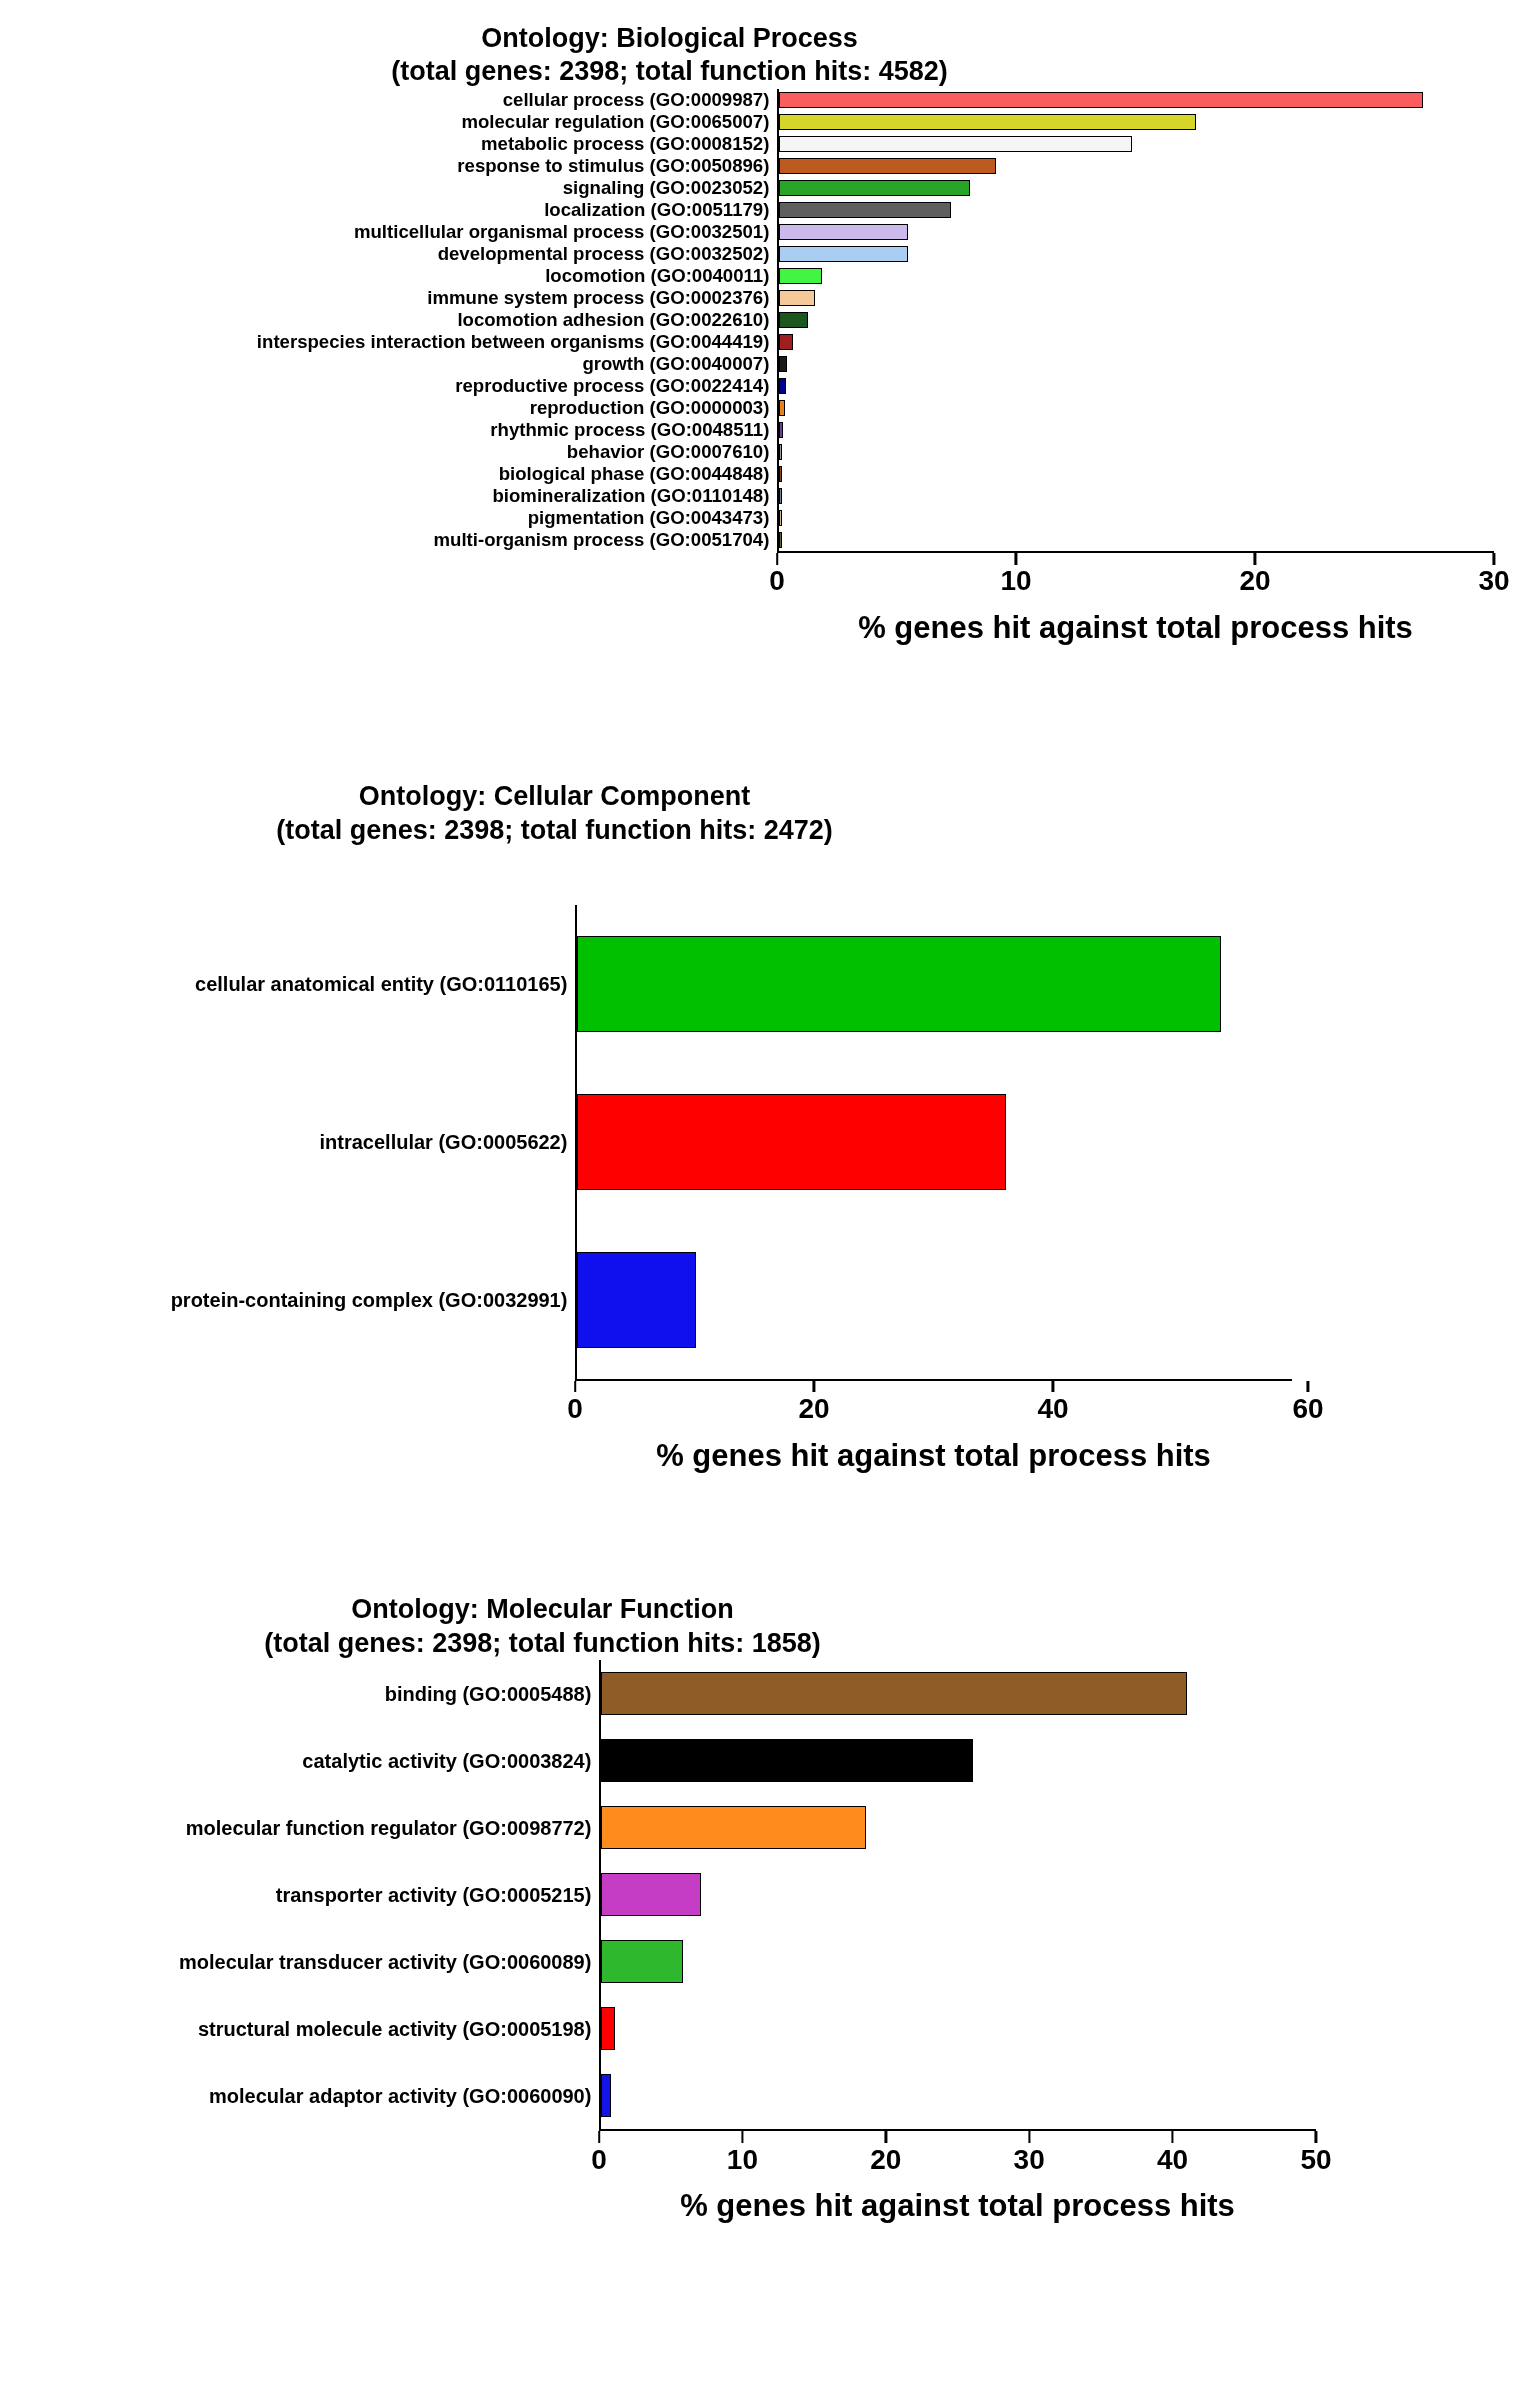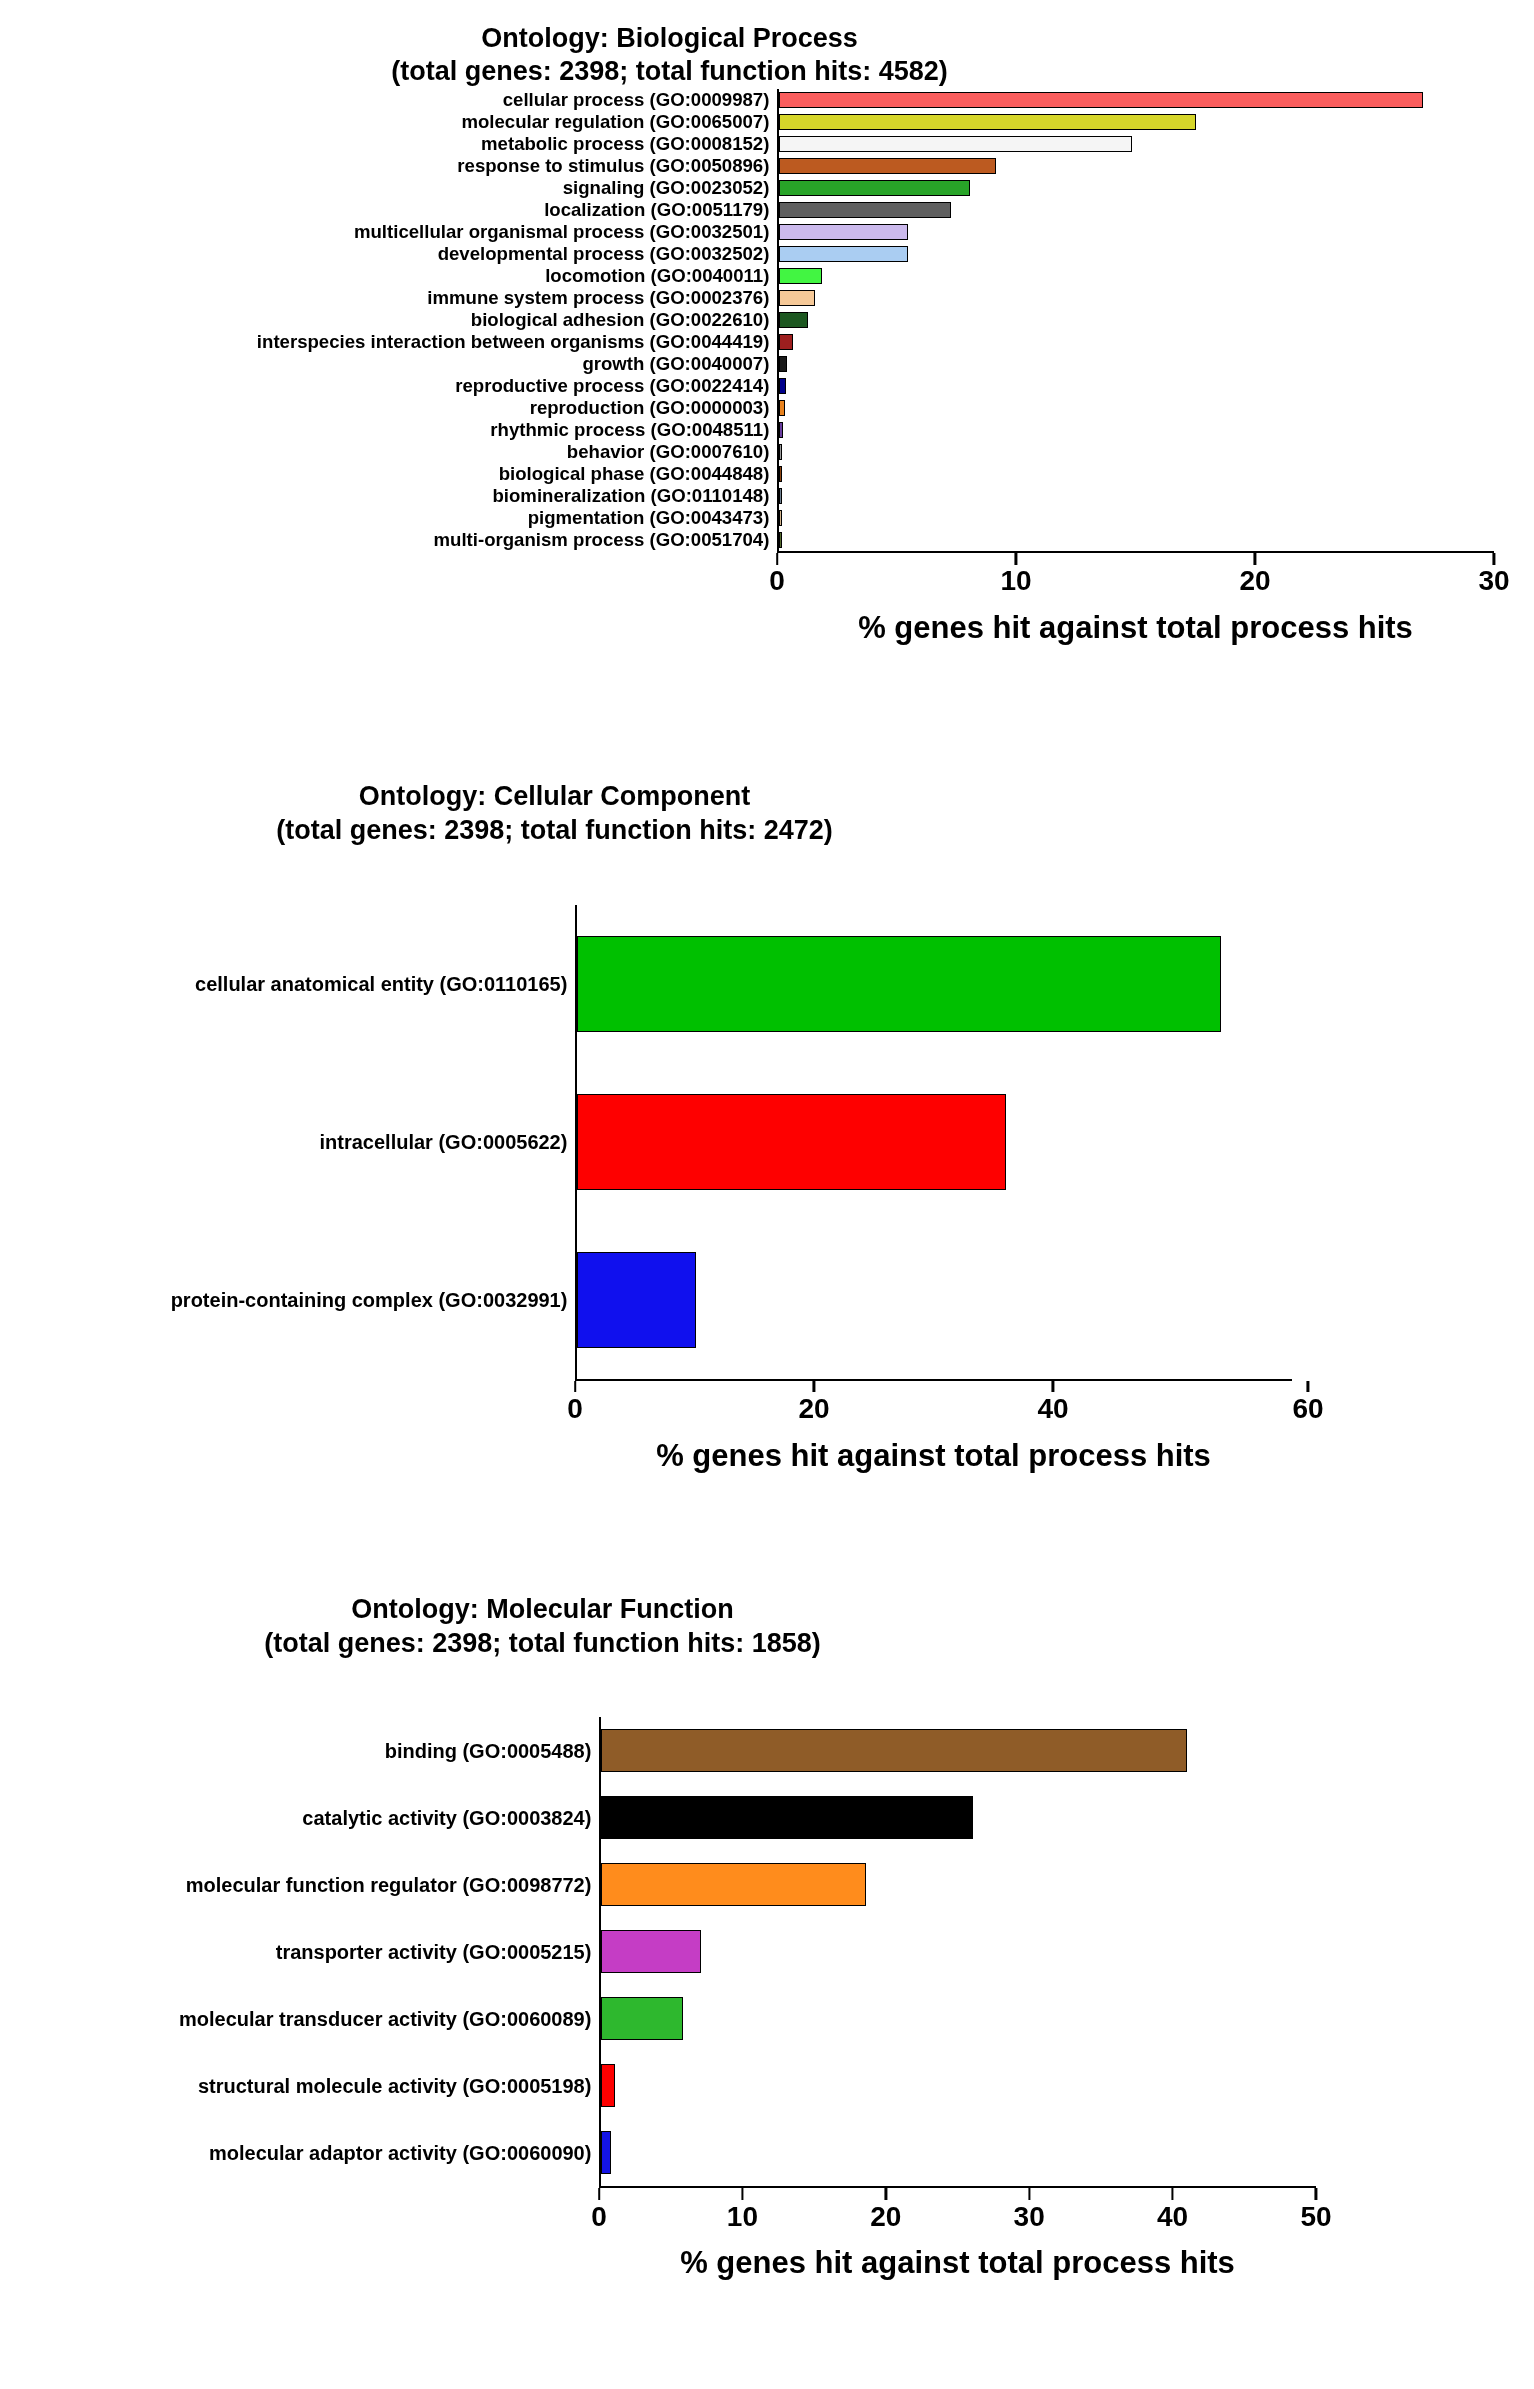--- a/index.html
+++ b/index.html
@@ -84,21 +84,21 @@
   
   .chart-bp { --label-w: 777px; --area-w: 717px; --row-h: 22px; --bar-h: 16px; --label-fs: 18.6px; }
   .chart-bp .chart-title-block { margin-left: 335px; width: 669px; }
 
   
   .chart-cc { --label-w: 575px; --area-w: 717px; --row-h: 158px; --bar-h: 96px; --label-fs: 20px; margin-top: 134px; }
   .chart-cc .chart-title-block { margin-left: 220px; width: 669px; margin-bottom: 57px; }
 
   
   .chart-mf { --label-w: 599px; --area-w: 717px; --row-h: 67px; --bar-h: 43px; --label-fs: 20px; margin-top: 119px; }
-  .chart-mf .chart-title-block { margin-left: 208px; width: 669px; margin-bottom: 57px; }
+  .chart-mf .chart-title-block { margin-left: 208px; width: 669px; }
 </style>
 </head>
 <body>
 
 <div class="figure">
 
   <section class="chart chart-bp">
     <div class="chart-title-block">
       <div class="chart-title">Ontology: Biological Process</div>
       <div class="chart-subtitle">(total genes: 2398; total function hits: 4582)</div>
@@ -158,21 +158,21 @@
             <div class="bar" style="width: 6%; background: rgb(66, 245, 66);"></div>
           </div>
         </div>
         <div class="row">
           <div class="row-label">immune system process (GO:0002376)</div>
           <div class="bar-area">
             <div class="bar" style="width: 5%; background: rgb(246, 201, 152);"></div>
           </div>
         </div>
         <div class="row">
-          <div class="row-label">biological adhesion (GO:0022610)</div>
+          <div class="row-label">locomotion adhesion (GO:0022610)</div>
           <div class="bar-area">
             <div class="bar" style="width: 4%; background: rgb(28, 87, 32);"></div>
           </div>
         </div>
         <div class="row">
           <div class="row-label">interspecies interaction between organisms (GO:0044419)</div>
           <div class="bar-area">
             <div class="bar" style="width: 2%; background: rgb(158, 31, 31);"></div>
           </div>
         </div>

